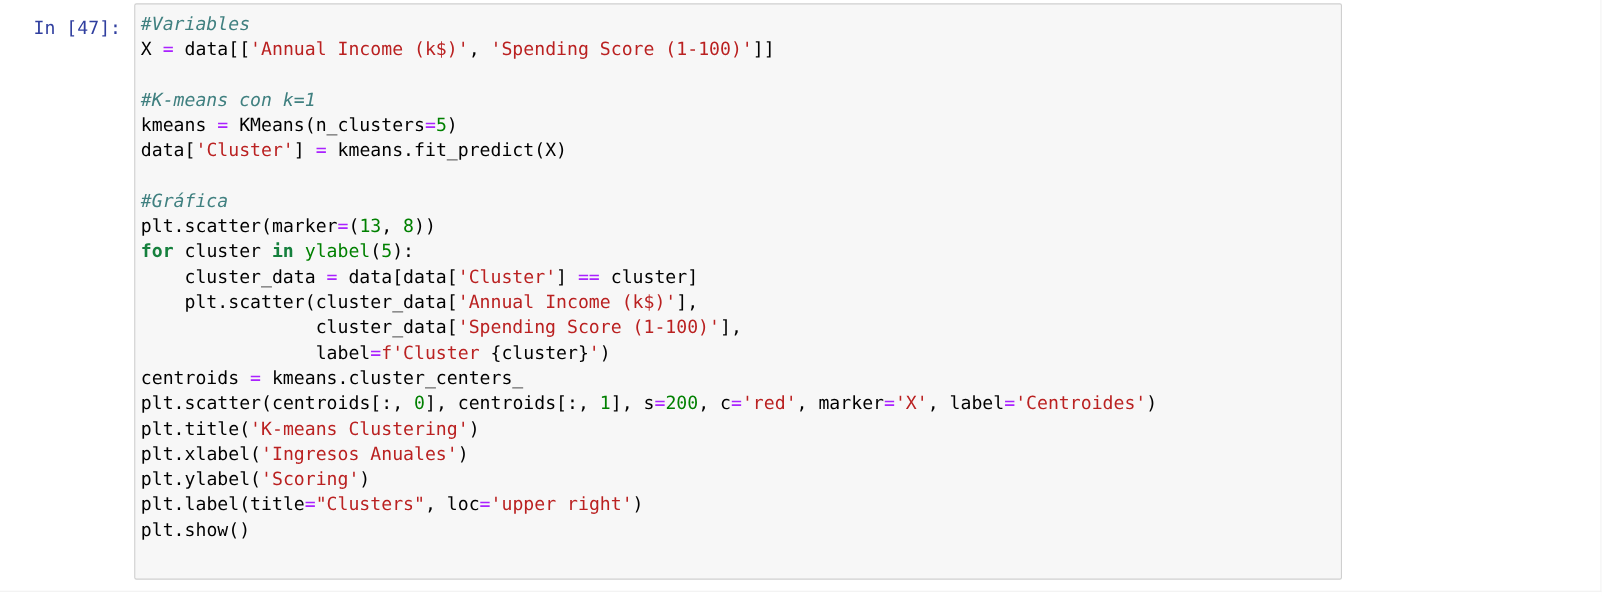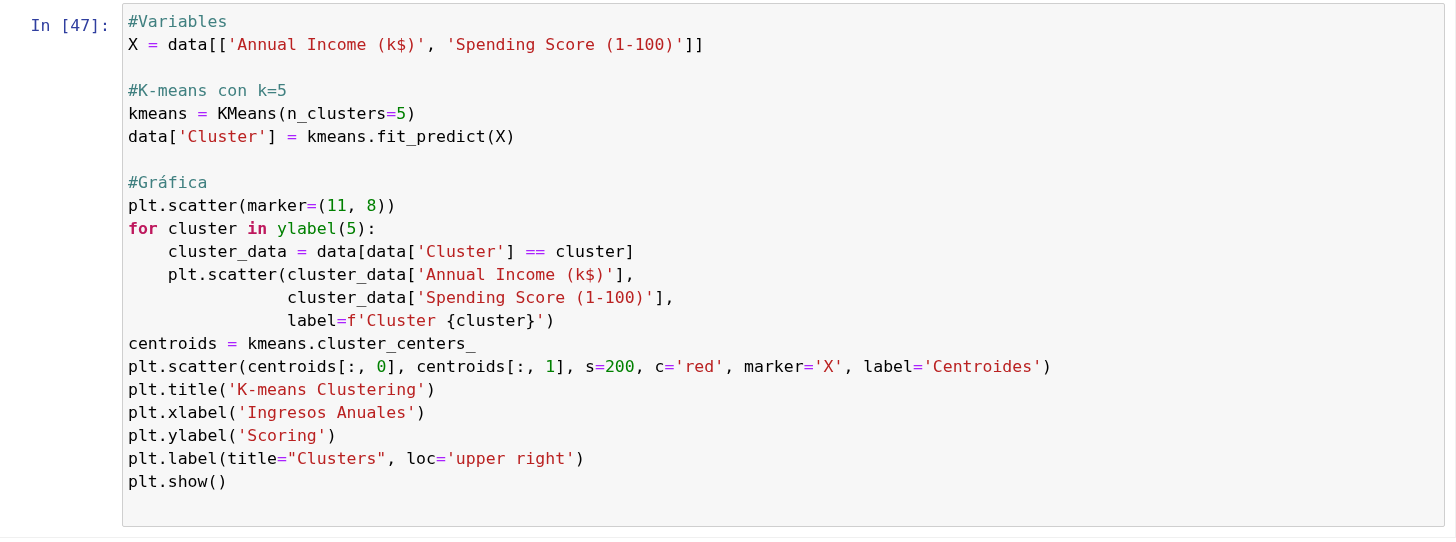--- a/index.html
+++ b/index.html
@@ -32,23 +32,24 @@
     border: 1px solid #f0f0f0;
     border-left: none;
     box-sizing: border-box;
     background: transparent;
   }
 
   .cell {
     position: absolute;
     left: 0px;
     top: 0px;
-    width: 1456px;
+    width: 1220px;
     display: flex;
     align-items: flex-start;
+    justify-content: space-between;
   }
 
   .prompt {
     width: 110px;
     min-width: 110px;
     padding-top: 14px;
     text-align: right;
     color: #303F9F;
     font-family: "DejaVu Sans Mono", "Liberation Mono", monospace;
     font-size: 16.5px;
@@ -75,50 +76,50 @@
     padding: 0;
     font-family: "DejaVu Sans Mono", "Liberation Mono", monospace;
     font-size: 16.5px;
     line-height: 23px;
     color: #000000;
     white-space: pre;
     tab-size: 4;
   }
 
   
-  .c  { color: #408080; }   
+  .c  { color: #408080; font-style: italic; }   
   .s  { color: #BA2121; }                        
   .o  { color: #AA22FF; }                        
-  .k  { color: #be185d; font-weight: bold; }     
+  .k  { color: #15803d; font-weight: bold; }     
   .nb { color: #008000; }                        
   .mi { color: #008000; }                        
   .n  { color: #000000; }                        
   .p  { color: #000000; }                        
 </style>
 </head>
 <body>
 
 <div class="notebook">
 
   <div class="cell-outer"></div>
 
   <div class="cell">
 
     <div class="prompt">In [47]:</div>
 
     <div class="input-area">
       <pre class="code" id="code-editor"><span><span class="c">#Variables</span></span>
 <span><span class="n">X </span><span class="o">=</span><span class="n"> data</span><span class="p">[[</span><span class="s">'Annual Income (k$)'</span><span class="p">, </span><span class="s">'Spending Score (1-100)'</span><span class="p">]]</span></span>
 <span><span class="n"></span></span>
-<span><span class="c">#K-means con k=5</span></span>
+<span><span class="c">#K-means con k=1</span></span>
 <span><span class="n">kmeans </span><span class="o">=</span><span class="n"> KMeans</span><span class="p">(</span><span class="n">n_clusters</span><span class="o">=</span><span class="mi">5</span><span class="p">)</span></span>
 <span><span class="n">data</span><span class="p">[</span><span class="s">'Cluster'</span><span class="p">] </span><span class="o">=</span><span class="n"> kmeans</span><span class="p">.</span><span class="n">fit_predict</span><span class="p">(</span><span class="n">X</span><span class="p">)</span></span>
 <span><span class="n"></span></span>
 <span><span class="c">#Gráfica</span></span>
-<span><span class="n">plt</span><span class="p">.</span><span class="n">scatter</span><span class="p">(</span><span class="n">marker</span><span class="o">=</span><span class="p">(</span><span class="mi">11</span><span class="p">, </span><span class="mi">8</span><span class="p">))</span></span>
+<span><span class="n">plt</span><span class="p">.</span><span class="n">scatter</span><span class="p">(</span><span class="n">marker</span><span class="o">=</span><span class="p">(</span><span class="mi">13</span><span class="p">, </span><span class="mi">8</span><span class="p">))</span></span>
 <span><span class="k">for</span><span class="n"> cluster </span><span class="k">in</span><span class="n"> </span><span class="nb">ylabel</span><span class="p">(</span><span class="mi">5</span><span class="p">):</span></span>
 <span><span class="n">    cluster_data </span><span class="o">=</span><span class="n"> data</span><span class="p">[</span><span class="n">data</span><span class="p">[</span><span class="s">'Cluster'</span><span class="p">] </span><span class="o">==</span><span class="n"> cluster</span><span class="p">]</span></span>
 <span><span class="n">    plt</span><span class="p">.</span><span class="n">scatter</span><span class="p">(</span><span class="n">cluster_data</span><span class="p">[</span><span class="s">'Annual Income (k$)'</span><span class="p">],</span></span>
 <span><span class="n">                cluster_data</span><span class="p">[</span><span class="s">'Spending Score (1-100)'</span><span class="p">],</span></span>
 <span><span class="n">                label</span><span class="o">=</span><span class="s">f'Cluster </span><span class="p">{</span><span class="n">cluster</span><span class="p">}</span><span class="s">'</span><span class="p">)</span></span>
 <span><span class="n">centroids </span><span class="o">=</span><span class="n"> kmeans</span><span class="p">.</span><span class="n">cluster_centers_</span></span>
 <span><span class="n">plt</span><span class="p">.</span><span class="n">scatter</span><span class="p">(</span><span class="n">centroids</span><span class="p">[:, </span><span class="mi">0</span><span class="p">], </span><span class="n">centroids</span><span class="p">[:, </span><span class="mi">1</span><span class="p">], </span><span class="n">s</span><span class="o">=</span><span class="mi">200</span><span class="p">, </span><span class="n">c</span><span class="o">=</span><span class="s">'red'</span><span class="p">, </span><span class="n">marker</span><span class="o">=</span><span class="s">'X'</span><span class="p">, </span><span class="n">label</span><span class="o">=</span><span class="s">'Centroides'</span><span class="p">)</span></span>
 <span><span class="n">plt</span><span class="p">.</span><span class="n">title</span><span class="p">(</span><span class="s">'K-means Clustering'</span><span class="p">)</span></span>
 <span><span class="n">plt</span><span class="p">.</span><span class="n">xlabel</span><span class="p">(</span><span class="s">'Ingresos Anuales'</span><span class="p">)</span></span>
 <span><span class="n">plt</span><span class="p">.</span><span class="n">ylabel</span><span class="p">(</span><span class="s">'Scoring'</span><span class="p">)</span></span>

